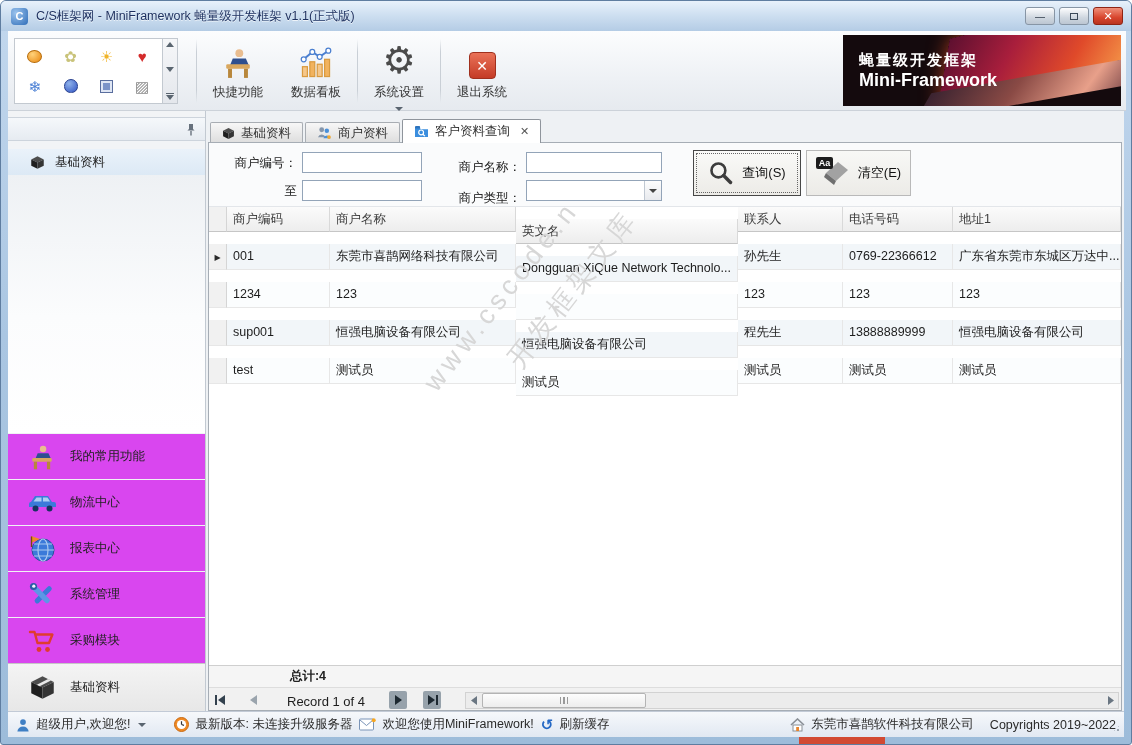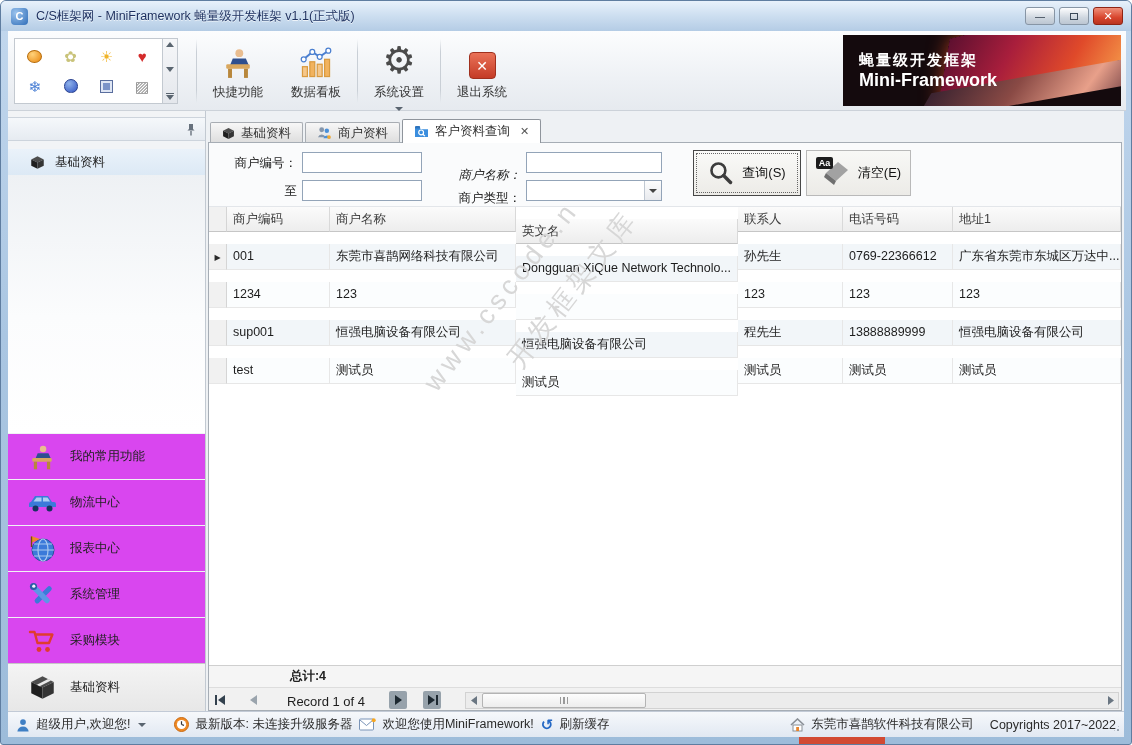--- a/index.html
+++ b/index.html
@@ -368,21 +368,21 @@
         </div>
       </div>
 
       <div class="panel">
 
         <div class="filter">
           <span class="flabel" style="left:8px; top:12px;">商户编号：</span>
           <input class="finput" style="left: 93px; top: 9px;" value="">
           <span class="flabel" style="left:8px; top:40px;">至</span>
           <input class="finput" style="left: 93px; top: 37px;" value="">
-          <span class="flabel" style="left:232px; top:24px;font-style:italic;">商户名称：</span>
+          <span class="flabel" style="left:232px; top:16px;">商户名称：</span>
           <input class="finput" style="left: 317px; top: 9px; width: 136px;" value="">
           <span class="flabel" style="left:232px; top:47px;">商户类型：</span>
           <div class="fcombo" style="left:317px; top:37px;">
             <span class="val"></span>
             <span class="btn">
                 <i></i>
               </span>
           </div>
           <div class="fbtn search">
             <svg width="26" height="26" viewBox="0 0 30 30">
@@ -536,19 +536,19 @@
       <span class="refresh-g">↺</span>
       <span>刷新缓存</span>
     </div>
     <div class="s-right">
       <svg width="15" height="14" viewBox="0 0 15 14">
           <path d="M1 7 L7.5 1 L14 7" fill="none" stroke="#8a8f96" stroke-width="1.6"></path>
           <rect x="3" y="7" width="9" height="6" fill="#fff" stroke="#8a8f96"></rect>
           <rect x="6.2" y="9" width="2.8" height="4" fill="#e8842c"></rect>
         </svg>
       <span>东莞市喜鹊软件科技有限公司</span>
-      <span class="s-copy">Copyrights 2017~2022</span>
+      <span class="s-copy">Copyrights 2019~2022</span>
     </div>
     <div class="grip"></div>
   </div>
 
   <div class="redtab"></div>
 </div>
 
 </body></html>

